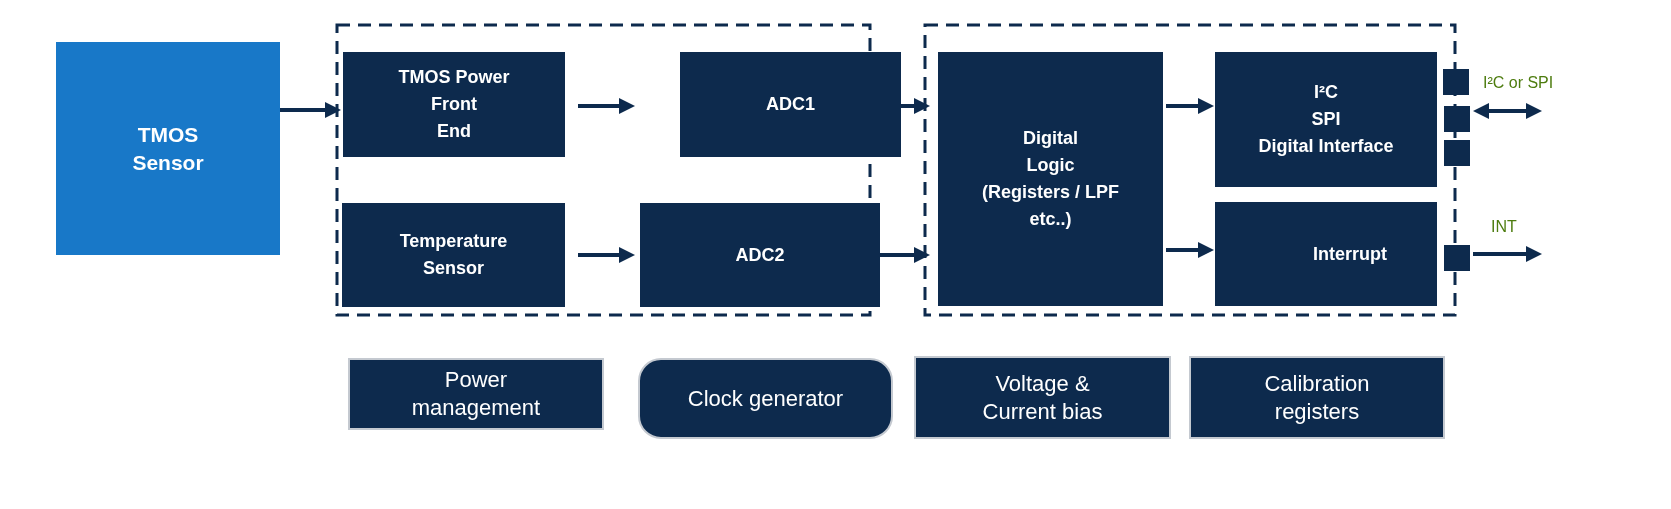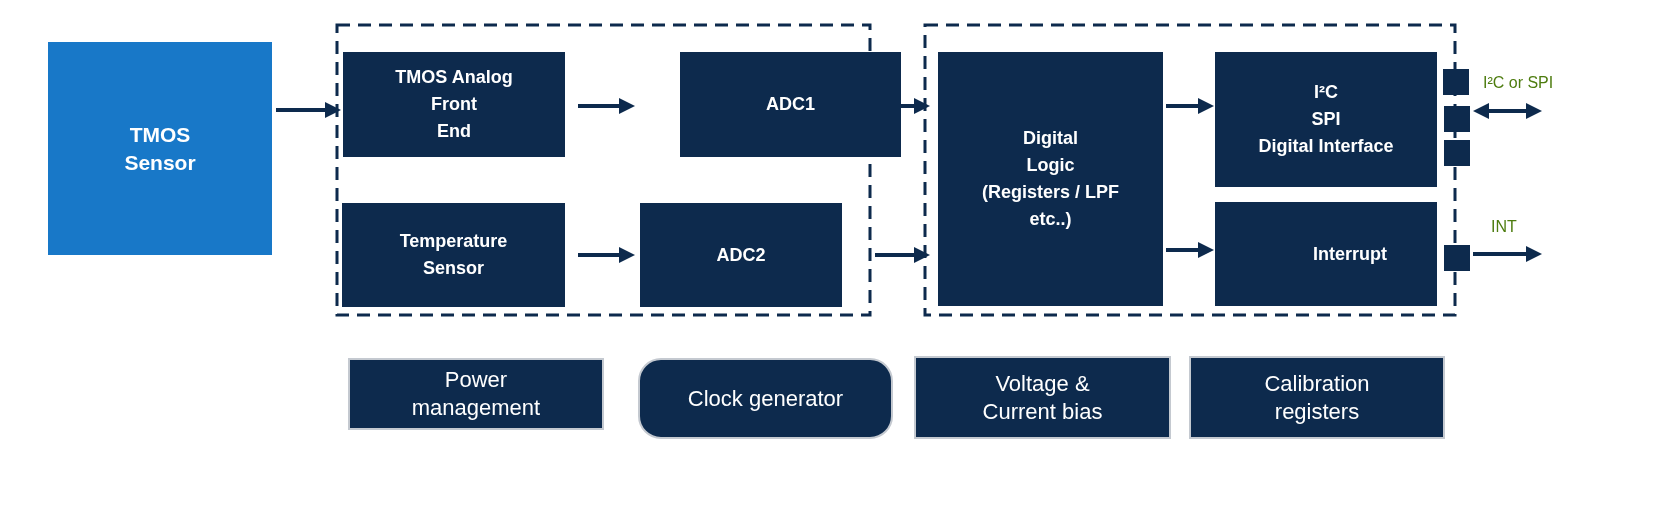--- a/index.html
+++ b/index.html
@@ -125,38 +125,38 @@
       <polygon points="1473,111 1489,103 1489,119" stroke="none"></polygon>
       <polygon points="1542,111 1526,103 1526,119" stroke="none"></polygon>
     </g>
 
     <g stroke="#0d2a4d" fill="#0d2a4d">
       <line x1="1473" y1="254" x2="1529" y2="254" stroke-width="4"></line>
       <polygon points="1542,254 1526,246 1526,262" stroke="none"></polygon>
     </g>
   </svg>
 
-  <div class="box sensor" style="left:48px; top:42px; width:224px; height:213px;">
+  <div class="box sensor" style="left:56px; top:42px; width:224px; height:213px;">
     <span class="box-label">TMOS
 Sensor</span>
   </div>
 
   <div class="box navy chip" style="left:343px; top:52px; width:222px; height:105px;">
-    <span class="box-label">TMOS Analog
+    <span class="box-label">TMOS Power
 Front
 End</span>
   </div>
   <div class="box navy chip" style="left:641px; top:52px; width:221px; height:105px;margin-left:39px;">
     <span class="box-label">ADC1</span>
   </div>
   <div class="box navy chip" style="left:342px; top:203px; width:223px; height:104px;">
     <span class="box-label">Temperature
 Sensor</span>
   </div>
-  <div class="box navy chip" style="left:640px; top:203px; width:202px; height:104px;">
+  <div class="box navy chip" style="left:640px; top:203px; width:240px; height:104px;">
     <span class="box-label">ADC2</span>
   </div>
 
   <div class="box navy chip" style="left:1215px; top:52px; width:222px; height:135px;">
     <span class="box-label">I²C
 SPI
 Digital Interface</span>
   </div>
   <div class="box navy chip" style="left:938px; top:52px; width:225px; height:254px;">
     <span class="box-label">Digital

